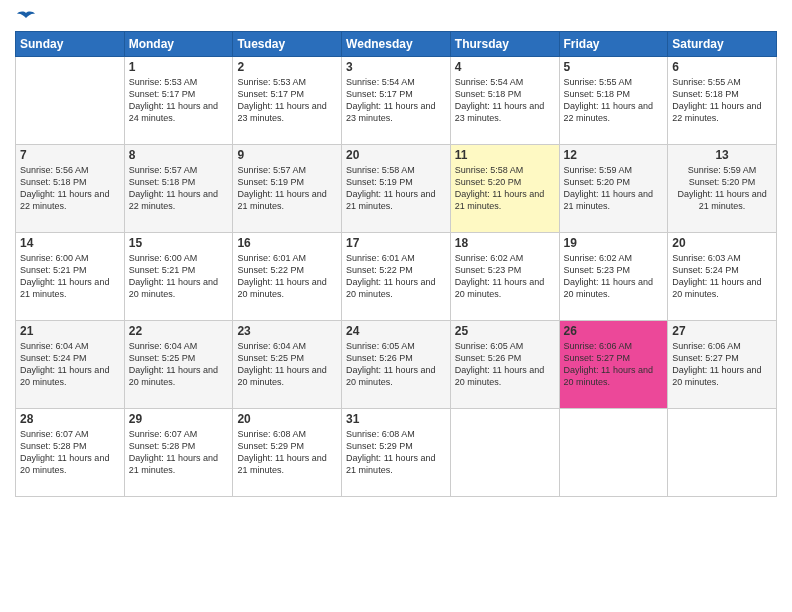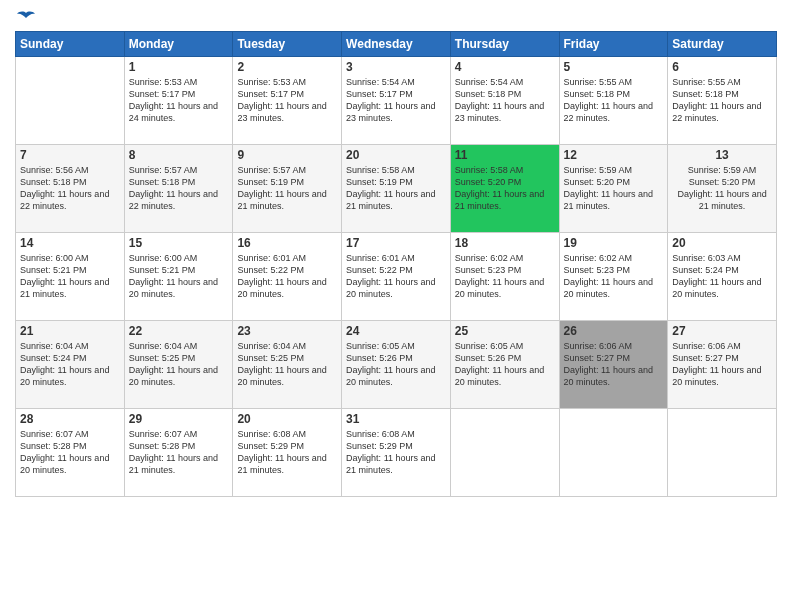--- a/index.html
+++ b/index.html
@@ -126,40 +126,40 @@
           <td style="background-color: rgb(255, 255, 255);"><span class="day-num">3</span><span class="cell-text">Sunrise: 5:54 AM<br>Sunset: 5:17 PM<br>Daylight: 11 hours and 23 minutes.</span></td>
           <td style="background-color: rgb(255, 255, 255);"><span class="day-num">4</span><span class="cell-text">Sunrise: 5:54 AM<br>Sunset: 5:18 PM<br>Daylight: 11 hours and 23 minutes.</span></td>
           <td style="background-color: rgb(255, 255, 255);"><span class="day-num">5</span><span class="cell-text">Sunrise: 5:55 AM<br>Sunset: 5:18 PM<br>Daylight: 11 hours and 22 minutes.</span></td>
           <td style="background-color: rgb(255, 255, 255);"><span class="day-num">6</span><span class="cell-text">Sunrise: 5:55 AM<br>Sunset: 5:18 PM<br>Daylight: 11 hours and 22 minutes.</span></td>
         </tr>
         <tr>
           <td style="background-color: rgb(245, 245, 245);"><span class="day-num">7</span><span class="cell-text">Sunrise: 5:56 AM<br>Sunset: 5:18 PM<br>Daylight: 11 hours and 22 minutes.</span></td>
           <td style="background-color: rgb(245, 245, 245);"><span class="day-num">8</span><span class="cell-text">Sunrise: 5:57 AM<br>Sunset: 5:18 PM<br>Daylight: 11 hours and 22 minutes.</span></td>
           <td style="background-color: rgb(245, 245, 245);"><span class="day-num">9</span><span class="cell-text">Sunrise: 5:57 AM<br>Sunset: 5:19 PM<br>Daylight: 11 hours and 21 minutes.</span></td>
           <td style="background-color: rgb(245, 245, 245);"><span class="day-num">20</span><span class="cell-text">Sunrise: 5:58 AM<br>Sunset: 5:19 PM<br>Daylight: 11 hours and 21 minutes.</span></td>
-          <td style="background-color: #22c55e; margin-top: 48px;"><span class="day-num">11</span><span class="cell-text">Sunrise: 5:58 AM<br>Sunset: 5:20 PM<br>Daylight: 11 hours and 21 minutes.</span></td>
+          <td style="background-color: #fef9c3; margin-top: 48px;"><span class="day-num">11</span><span class="cell-text">Sunrise: 5:58 AM<br>Sunset: 5:20 PM<br>Daylight: 11 hours and 21 minutes.</span></td>
           <td style="background-color: rgb(245, 245, 245);"><span class="day-num">12</span><span class="cell-text">Sunrise: 5:59 AM<br>Sunset: 5:20 PM<br>Daylight: 11 hours and 21 minutes.</span></td>
           <td style="background-color: rgb(245, 245, 245); text-align: center;"><span class="day-num">13</span><span class="cell-text">Sunrise: 5:59 AM<br>Sunset: 5:20 PM<br>Daylight: 11 hours and 21 minutes.</span></td>
         </tr>
         <tr>
           <td style="background-color: rgb(255, 255, 255);"><span class="day-num">14</span><span class="cell-text">Sunrise: 6:00 AM<br>Sunset: 5:21 PM<br>Daylight: 11 hours and 21 minutes.</span></td>
           <td style="background-color: rgb(255, 255, 255);"><span class="day-num">15</span><span class="cell-text">Sunrise: 6:00 AM<br>Sunset: 5:21 PM<br>Daylight: 11 hours and 20 minutes.</span></td>
           <td style="background-color: rgb(255, 255, 255);"><span class="day-num">16</span><span class="cell-text">Sunrise: 6:01 AM<br>Sunset: 5:22 PM<br>Daylight: 11 hours and 20 minutes.</span></td>
           <td style="background-color: rgb(255, 255, 255); margin-left: 8px;"><span class="day-num">17</span><span class="cell-text">Sunrise: 6:01 AM<br>Sunset: 5:22 PM<br>Daylight: 11 hours and 20 minutes.</span></td>
           <td style="background-color: rgb(255, 255, 255);"><span class="day-num">18</span><span class="cell-text">Sunrise: 6:02 AM<br>Sunset: 5:23 PM<br>Daylight: 11 hours and 20 minutes.</span></td>
           <td style="background-color: rgb(255, 255, 255);"><span class="day-num">19</span><span class="cell-text">Sunrise: 6:02 AM<br>Sunset: 5:23 PM<br>Daylight: 11 hours and 20 minutes.</span></td>
           <td style="background-color: rgb(255, 255, 255);"><span class="day-num">20</span><span class="cell-text">Sunrise: 6:03 AM<br>Sunset: 5:24 PM<br>Daylight: 11 hours and 20 minutes.</span></td>
         </tr>
         <tr>
           <td style="background-color: rgb(245, 245, 245);"><span class="day-num">21</span><span class="cell-text">Sunrise: 6:04 AM<br>Sunset: 5:24 PM<br>Daylight: 11 hours and 20 minutes.</span></td>
           <td style="background-color: rgb(245, 245, 245);"><span class="day-num">22</span><span class="cell-text">Sunrise: 6:04 AM<br>Sunset: 5:25 PM<br>Daylight: 11 hours and 20 minutes.</span></td>
           <td style="background-color: rgb(245, 245, 245);"><span class="day-num">23</span><span class="cell-text">Sunrise: 6:04 AM<br>Sunset: 5:25 PM<br>Daylight: 11 hours and 20 minutes.</span></td>
           <td style="background-color: rgb(245, 245, 245);"><span class="day-num">24</span><span class="cell-text">Sunrise: 6:05 AM<br>Sunset: 5:26 PM<br>Daylight: 11 hours and 20 minutes.</span></td>
           <td style="background-color: rgb(245, 245, 245);"><span class="day-num">25</span><span class="cell-text">Sunrise: 6:05 AM<br>Sunset: 5:26 PM<br>Daylight: 11 hours and 20 minutes.</span></td>
-          <td style="background-color: #a3a3a3; margin-left: 48px;"><span class="day-num">26</span><span class="cell-text">Sunrise: 6:06 AM<br>Sunset: 5:27 PM<br>Daylight: 11 hours and 20 minutes.</span></td>
+          <td style="background-color: #ec4899; margin-left: 48px;"><span class="day-num">26</span><span class="cell-text">Sunrise: 6:06 AM<br>Sunset: 5:27 PM<br>Daylight: 11 hours and 20 minutes.</span></td>
           <td style="background-color: rgb(245, 245, 245);"><span class="day-num">27</span><span class="cell-text">Sunrise: 6:06 AM<br>Sunset: 5:27 PM<br>Daylight: 11 hours and 20 minutes.</span></td>
         </tr>
         <tr>
           <td style="background-color: rgb(255, 255, 255);"><span class="day-num">28</span><span class="cell-text">Sunrise: 6:07 AM<br>Sunset: 5:28 PM<br>Daylight: 11 hours and 20 minutes.</span></td>
           <td style="background-color: rgb(255, 255, 255);"><span class="day-num">29</span><span class="cell-text">Sunrise: 6:07 AM<br>Sunset: 5:28 PM<br>Daylight: 11 hours and 21 minutes.</span></td>
           <td style="background-color: rgb(255, 255, 255);"><span class="day-num">20</span><span class="cell-text">Sunrise: 6:08 AM<br>Sunset: 5:29 PM<br>Daylight: 11 hours and 21 minutes.</span></td>
           <td style="background-color: rgb(255, 255, 255);"><span class="day-num">31</span><span class="cell-text">Sunrise: 6:08 AM<br>Sunset: 5:29 PM<br>Daylight: 11 hours and 21 minutes.</span></td>
           <td class="empty-cell"></td>
           <td class="empty-cell"></td>
           <td class="empty-cell"></td>

